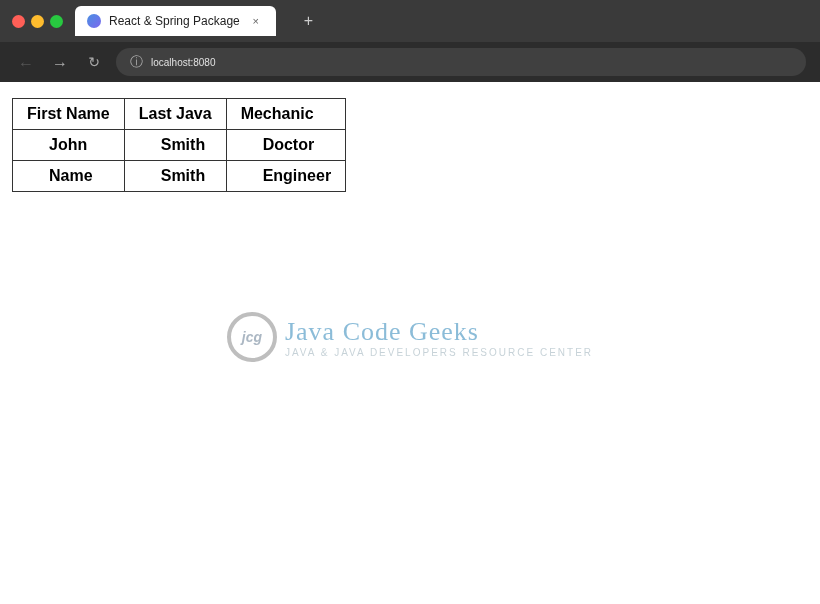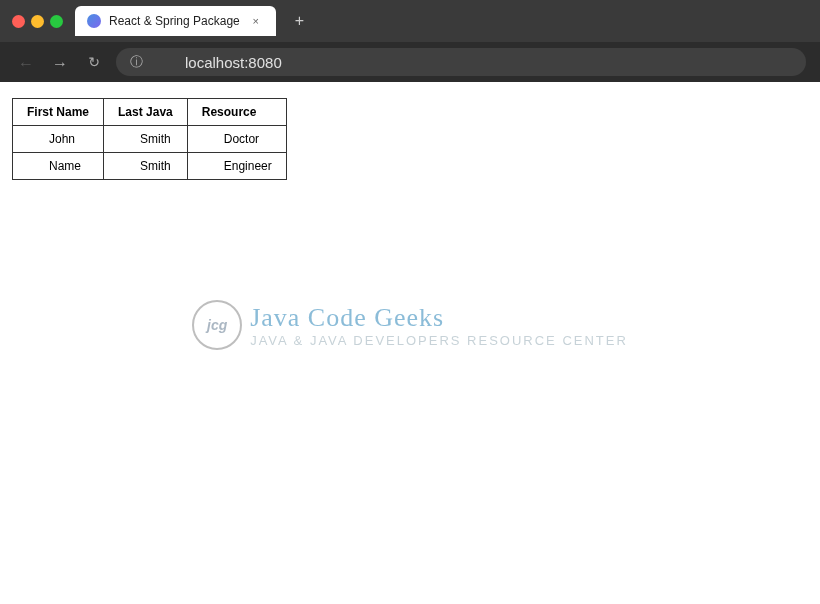--- a/index.html
+++ b/index.html
@@ -31,21 +31,21 @@
       border-radius: 50%;
     }
     .traffic-light.red { background: #ff5f57; }
     .traffic-light.yellow { background: #febc2e; }
     .traffic-light.green { background: #28c840; }
 
     .tab-bar {
       display: flex;
       align-items: center;
       flex: 1;
-      gap: 11px;
+      gap: 20px;
     }
 
     .tab {
       display: flex;
       align-items: center;
       background: #fff;
       border-radius: 6px 6px 0 0;
       padding: 5px 12px;
       font-size: 13px;
       color: #222;
@@ -133,53 +133,52 @@
       gap: 8px;
     }
 
     .url-info-icon {
       color: #aaa;
       font-size: 13px;
     }
 
     .url-text {
       color: #e0e0e0;
-      font-size: 15px;
-      margin-left: 34px;
+      font-size: 10px;
     }
 
     
     .page-content {
       background: #fff;
       min-height: 522px;
       padding: 12px;
       display: flex;
       flex-direction: column;
       align-items: flex-start;
     }
 
     .data-table {
       border-collapse: collapse;
       margin-top: 4px;
     }
 
     .data-table th, .data-table td {
       border: 1px solid #333;
       padding: 6px 14px;
-      font-size: 12px;
+      font-size: 16px;
       text-align: left;
     }
 
     .data-table th {
       font-weight: bold;
       background: #fff;
     }
 
     .data-table td {
-      font-weight: normal;
+      font-weight: bold;
       padding-left: 36px;
     }
 
     
     .logo-area {
       display: flex;
       justify-content: center;
       align-items: center;
       width: 820px;
       margin-top: 120px;
@@ -190,21 +189,21 @@
       display: flex;
       align-items: center;
       gap: 8px;
       opacity: 0.7;
     }
 
     .jcg-circle {
       width: 50px;
       height: 50px;
       border-radius: 50%;
-      border: 2px solid #a3a3a3;
+      border: 4px solid #a3a3a3;
       display: flex;
       align-items: center;
       justify-content: center;
       position: relative;
     }
 
     .jcg-circle-inner {
       font-size: 14px;
       font-weight: bold;
       color: #8899aa;
@@ -218,21 +217,21 @@
 
     .jcg-main-text {
       font-size: 26px;
       font-weight: 300;
       color: #5ba0c8;
       letter-spacing: 1px;
       font-family: Georgia, serif;
     }
 
     .jcg-sub-text {
-      font-size: 13px;
+      font-size: 10px;
       color: #b0c0c8;
       letter-spacing: 2px;
       text-transform: uppercase;
     }
   </style>
 </head>
 <body>
 
 <div class="browser-chrome">
 
@@ -262,21 +261,21 @@
     </div>
   </div>
 
   <div class="page-content">
     <table class="data-table">
       <thead>
         <tr>
 
         <th>First Name</th>
             <th>Last Java</th>
-            <th>Resource</th>
+            <th>Mechanic</th>
           </tr>
       </thead>
       <tbody>
 
       <tr>
             <td>John</td>
             <td>Smith</td>
             <td>Doctor</td>
           </tr>
           <tr>

